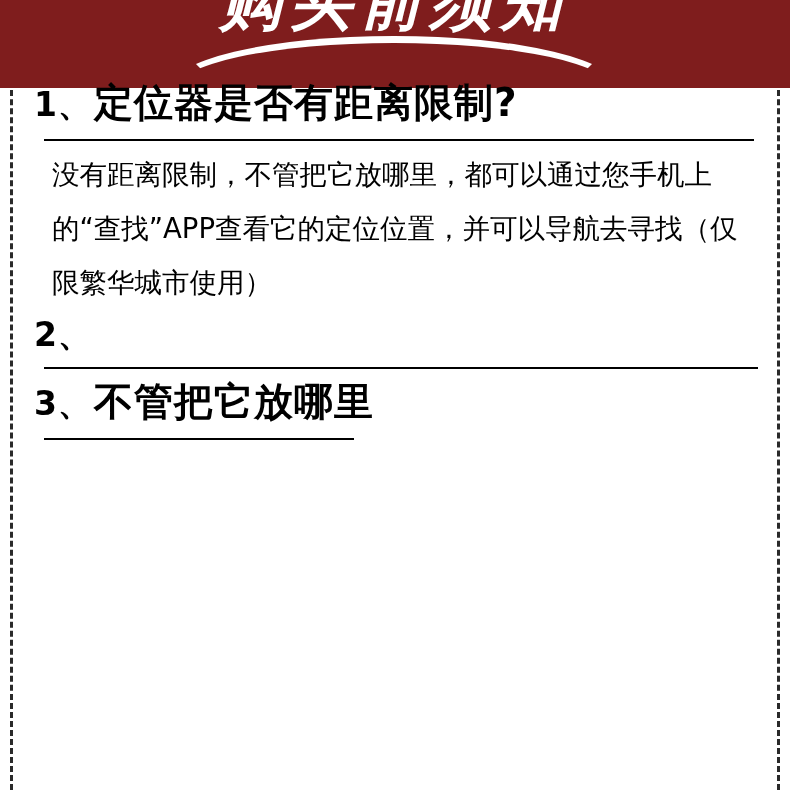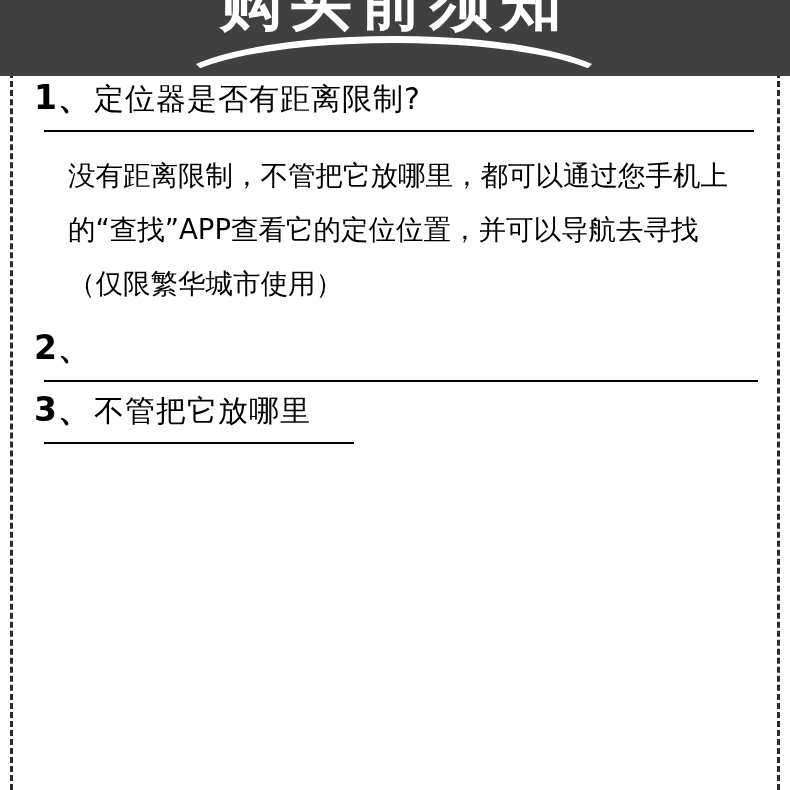--- a/index.html
+++ b/index.html
@@ -32,23 +32,24 @@
   }
   .cut-line.left  { left: 10px; }
   .cut-line.right { right: 10px; }
 
   
   .banner {
     position: absolute;
     top: 0;
     left: 0;
     width: 790px;
-    height: 76px;
-    background: #404040;
+    height: 88px;
+    background: #7f1d1d;
     overflow: hidden;
+    font-style: italic;
   }
   .banner-title {
     position: absolute;
     left: 0;
     right: 0;
     top: -40px;
     text-align: center;
     color: #ffffff;
     font-family: "DejaVu Sans", sans-serif;
     font-weight: bold;
@@ -92,41 +93,41 @@
     letter-spacing: 1px;
     margin: 0;
   }
   .q-num {
     font-size: 33px;
     font-weight: bold;
     margin-right: 2px;
     white-space: nowrap;
   }
   .q-text {
-    font-size: 30px;
-    font-weight: normal;
+    font-size: 39px;
+    font-weight: bold;
     white-space: nowrap;
   }
 
   .rule {
     border: 0;
     border-top: 2px solid #000000;
     margin: 9px 0 6px 10px;
   }
   .rule.w1 { width: 710px; }
   .rule.w2 { width: 714px; }
   .rule.w3 { width: 310px; }
 
   .answer {
     font-family: "DejaVu Sans", sans-serif;
     font-size: 27.5px;
     line-height: 54px;
     color: #000000;
     letter-spacing: 0px;
-    margin: 16px;
+    margin: 0;
     padding-left: 6px;
   }
   .answer.indent {
     padding-left: 18px;
   }
 </style>
 </head>
 <body>
 
 <div class="page">

